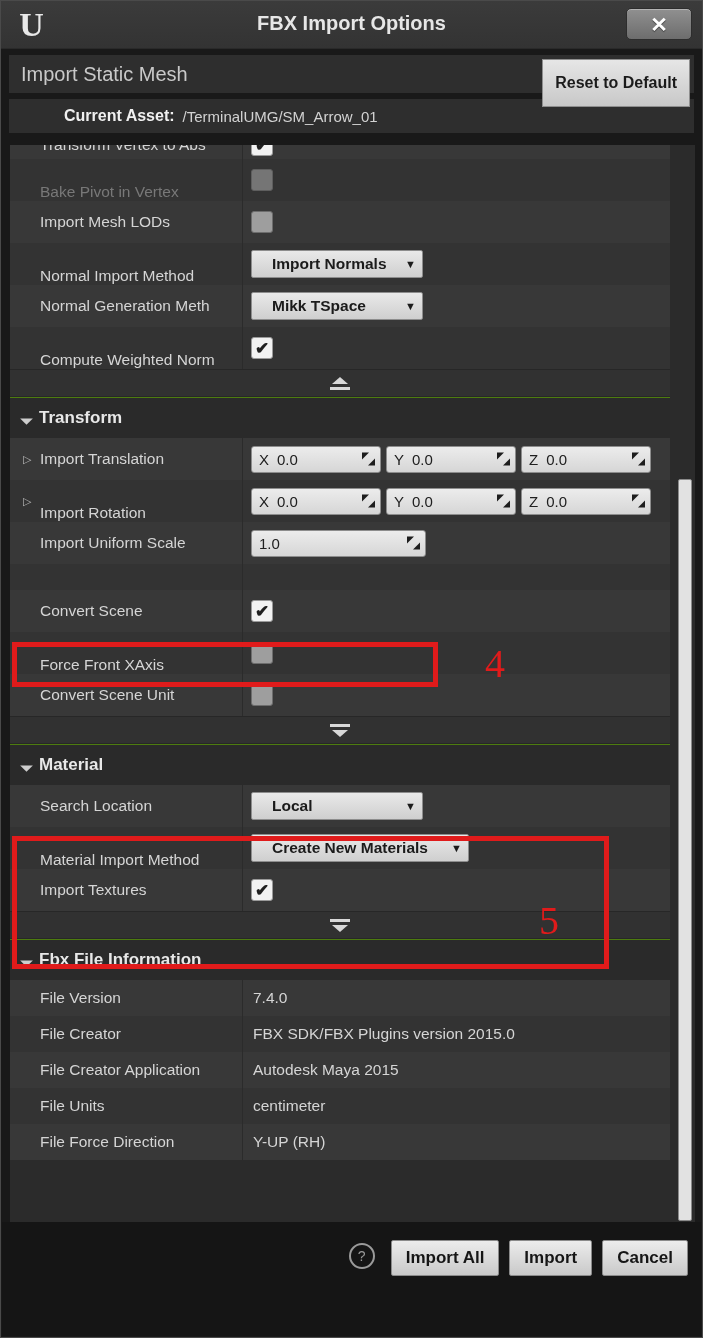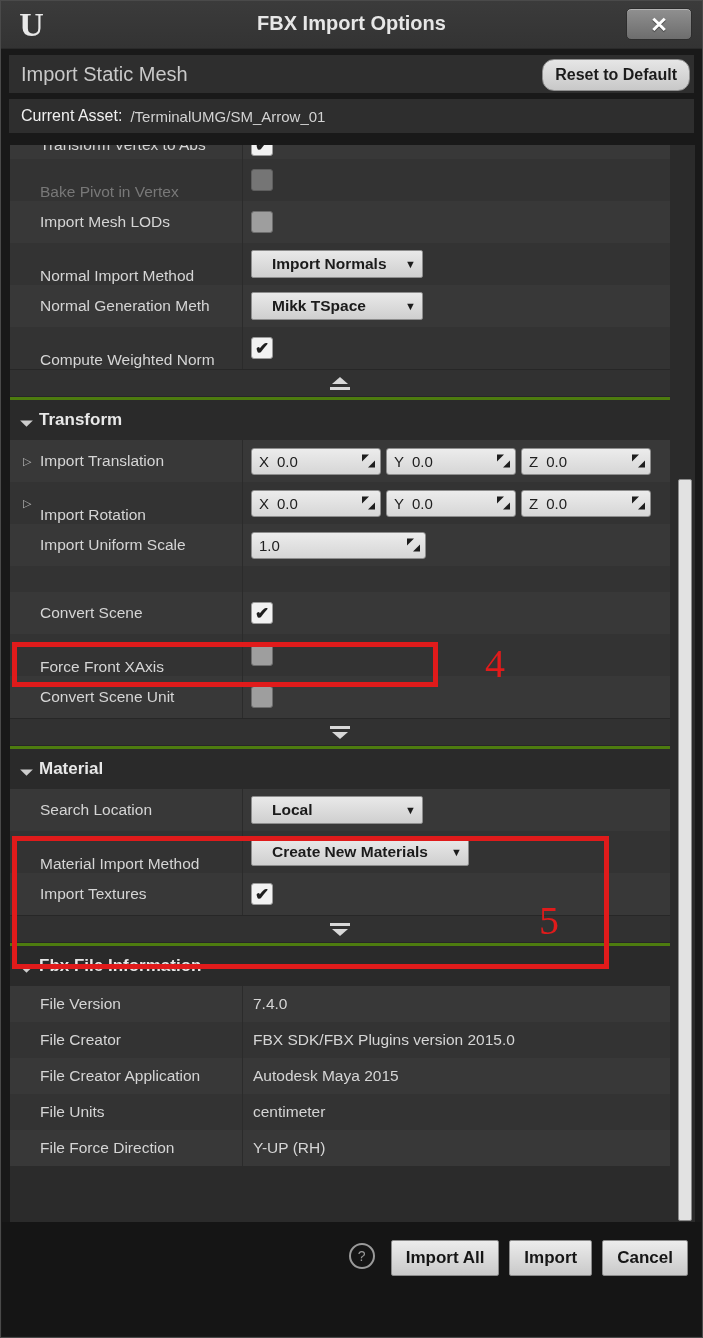--- a/index.html
+++ b/index.html
@@ -71,40 +71,41 @@
     display: flex; align-items: center;
   }
   #import-static-mesh-label {
     color: #c9c9c9;
     font-size: 20px;
     padding-left: 12px;
   }
   #reset-btn {
     position: absolute; right: 4px; top: 4px;
     height: 30px;
-    padding: 0 12px;
+    padding: 8px 12px;
     background: linear-gradient(#e6e6e6, #c8c8c8);
     border: 1px solid #8e8e8e;
-    border-radius: 12px;
+    border-radius: 0;
     display: flex; align-items: center;
     color: #1b1b1b;
     font-size: 16px;
     font-weight: bold;
   }
   #asset-row {
     margin: 6px 8px 0 8px;
     height: 34px;
     background: #2e2e2e;
     display: flex; align-items: center;
     padding-left: 12px;
   }
   #asset-label {
     color: #f0f0f0;
     font-size: 16px;
-    font-weight: normal;
+    font-weight: bold;
+    margin-left: 43px;
   }
   #asset-value {
     color: #d2d2d2;
     font-size: 15px;
     margin-left: 8px;
   }
 
   
   #detail-panel {
     position: absolute;
@@ -229,21 +230,21 @@
 
   
   .cat {
     height: 40px;
     background: #2a2a2a;
     display: flex; align-items: center;
     color: #e8e8e8;
     font-size: 17px;
     font-weight: bold;
     padding-left: 12px;
-    border-top: 3px solid #4d7c0f;
+    border-top: 1px solid #4d7c0f;
   }
   .cat .tri {
     width: 0; height: 0;
     border-style: solid;
     border-width: 9px 0 0 9px;
     border-color: transparent transparent transparent #cdcdcd;
     margin-right: 8px;
     transform: rotate(-45deg);
   }
 

